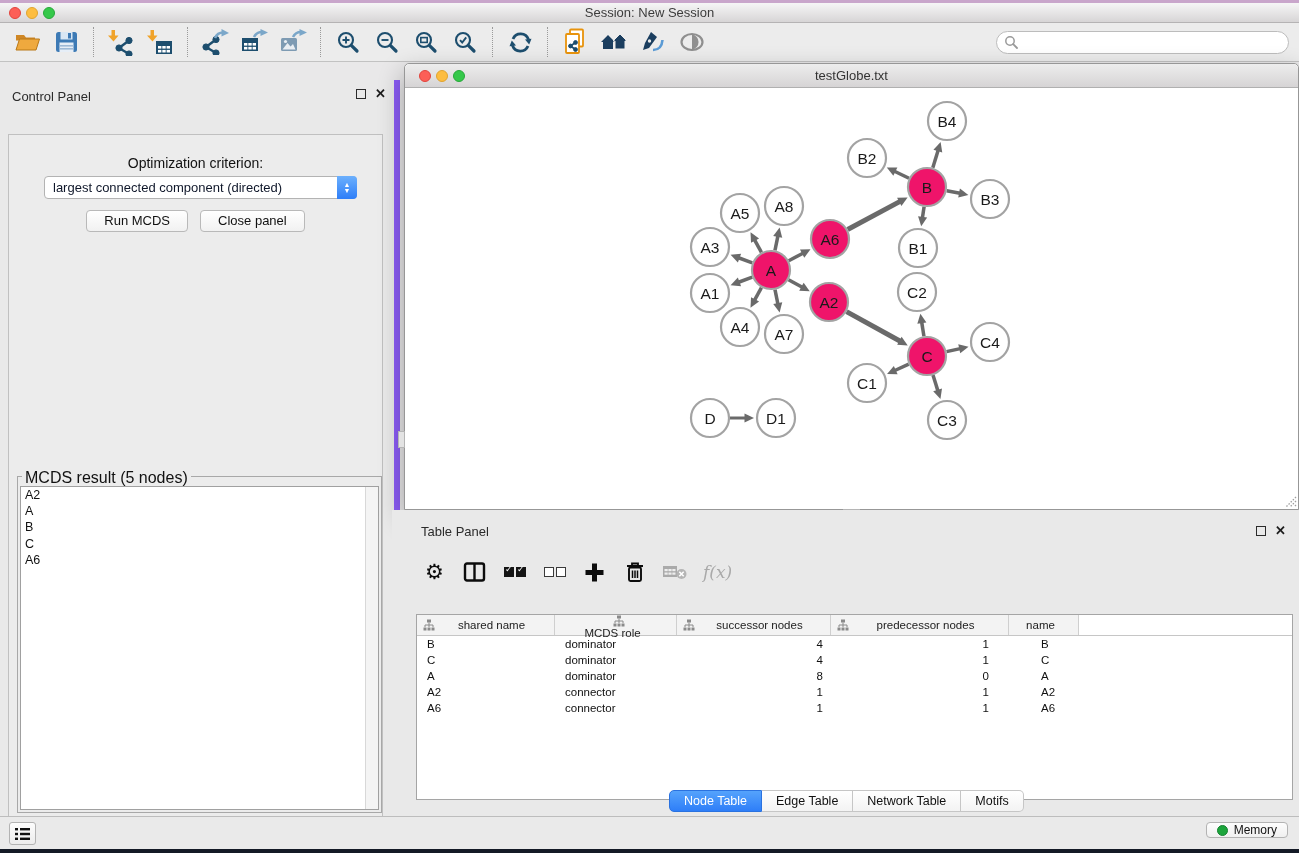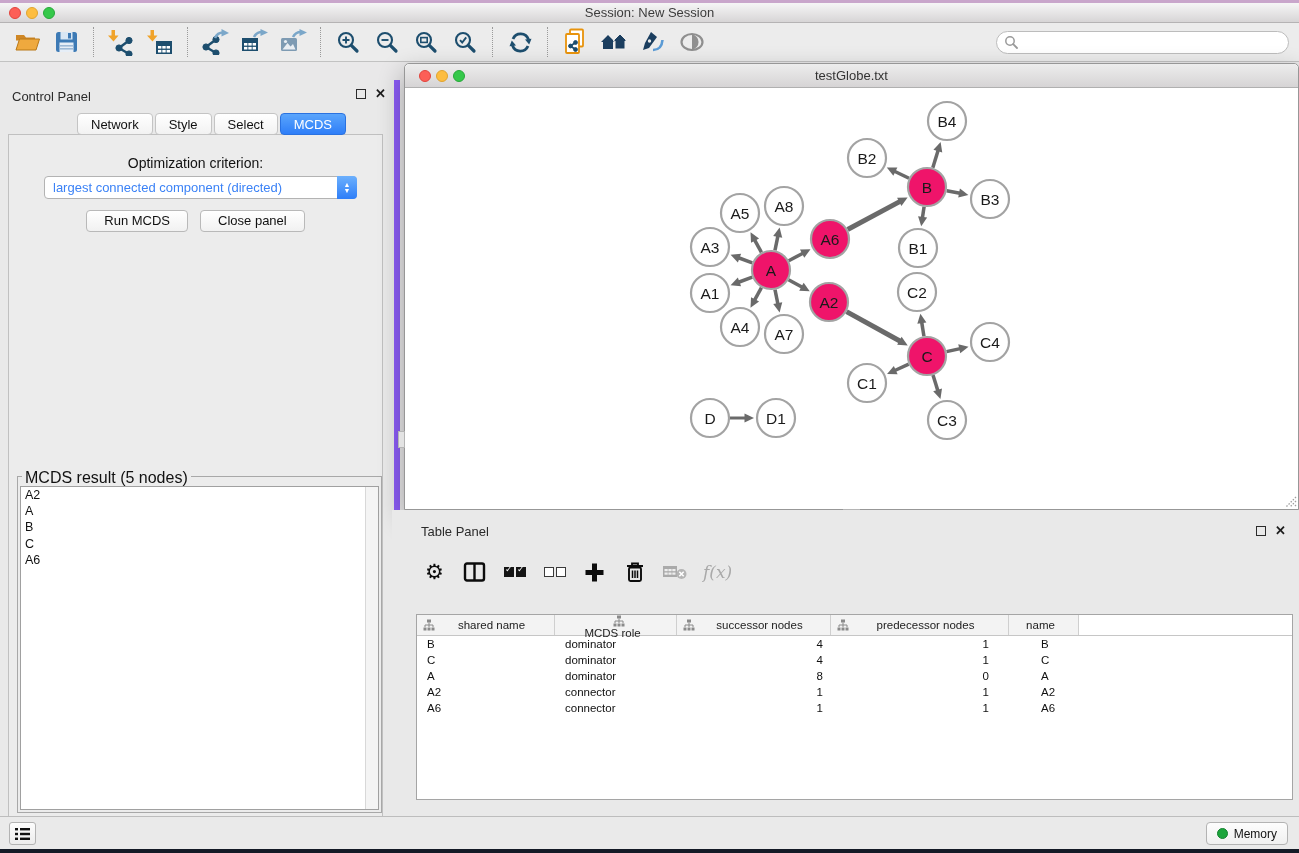--- a/index.html
+++ b/index.html
@@ -35,21 +35,21 @@
   .close-ic { font-size:13px; font-weight:bold; color:#1c1c1c; line-height:10px; }
   .cp-tabs { position:absolute; left:77px; top:33px; display:flex; gap:2px; z-index:2; }
   .seg-tab { height:22px; line-height:21px; padding:0 13px; font-size:13px; background:linear-gradient(#fff,#f2f2f2);
              border:1px solid #c4c4c4; border-radius:4px; color:#111; }
   .seg-tab.selected { background:linear-gradient(#5aa5fc,#2e7ef8); border-color:#2a72e0; color:#fff; }
   .cp-inner { position:absolute; left:8px; top:54px; width:375px; height:747px; background:#ececec;
               border:1px solid #c0c0c0; }
   .opt-label { position:absolute; left:0; right:0; top:20px; text-align:center; font-size:14px; color:#111; }
   .criterion-select { position:absolute; left:35px; top:41px; width:313px; height:23px; background:#fff;
                       border:1px solid #b3b3b3; border-radius:4px; display:flex; align-items:center; }
-  .criterion-select .sel-text { flex:1; font-size:13px; padding-left:8px; color:#3b82f6; white-space:nowrap; }
+  .criterion-select .sel-text { flex:1; font-size:13px; padding-left:8px; color:#0f172a; white-space:nowrap; }
   .sel-stepper { width:20px; height:23px; margin-right:-1px; border-radius:0 4px 4px 0;
                  background:linear-gradient(#6cb0fd,#2e7ef8); display:flex; flex-direction:column;
                  align-items:center; justify-content:center; color:#fff; font-size:7px; line-height:6px; }
   .cp-buttons { position:absolute; left:0; right:0; top:75px; display:flex; justify-content:center; gap:12px; }
   .push-btn { height:22px; line-height:20px; padding:0 17px; font-size:13px; background:linear-gradient(#fff,#f1f1f1);
               border:1px solid #b9b9b9; border-radius:4px; color:#111; }
   .mcds-box { position:absolute; left:8px; top:341px; width:365px; height:337px; border:1px solid #a8a8a8; }
   .mcds-box legend, .mcds-legend { position:absolute; top:-8px; left:4px; background:#ececec; padding:0 3px;
               font-size:16px; color:#111; }
   .mcds-list { position:absolute; left:2px; right:2px; top:9px; bottom:2px; background:#fff;
@@ -96,21 +96,21 @@
             border:1px solid #c6c6c6; border-left:none; color:#111; }
   .bt-tab:first-child { border-left:1px solid #c6c6c6; border-radius:5px 0 0 5px; }
   .bt-tab:last-child { border-radius:0 5px 5px 0; }
   .bt-tab.selected { background:linear-gradient(#55a3fc,#2e7ef8); border-color:#2a72e0; color:#fff; }
 
   
   .statusbar { position:absolute; left:0; top:816px; width:1299px; height:33px; background:#eaeaea;
                border-top:1px solid #bdbdbd; }
   .sb-left-btn { position:absolute; left:9px; top:5px; width:27px; height:23px; background:linear-gradient(#fdfdfd,#ececec);
                  border:1px solid #b3b3b3; border-radius:3px; display:flex; align-items:center; justify-content:center; }
-  .memory-btn { position:absolute; right:11px; top:5px; height:23px; padding:0 10px; background:linear-gradient(#fdfdfd,#f0f0f0);
+  .memory-btn { position:absolute; right:11px; top:5px; height:16px; padding:0 10px; background:linear-gradient(#fdfdfd,#f0f0f0);
                 border:1px solid #b3b3b3; border-radius:4px; display:flex; align-items:center; gap:6px; }
   .mem-dot { width:11px; height:11px; border-radius:50%; background:#1ca53c; border:1px solid #148230; }
   .memory-btn span.lbl { font-size:12px; color:#111; }
   .wp-bottom { position:absolute; bottom:0; left:0; right:0; height:4px; background:#141a26; }
 </style>
 </head>
 <body>
 
 <div class="screen">
   <div class="wp-top"></div>
@@ -291,26 +291,20 @@
       </svg>
     </div>
   </div>
 
   <div class="control-panel">
     <div class="panel-title">Control Panel</div>
     <div class="win-btns">
       <span class="float-ic"></span>
       <span class="close-ic">✕</span>
     </div>
-    <div class="cp-tabs">
-        <div class="seg-tab">Network</div>
-        <div class="seg-tab">Style</div>
-        <div class="seg-tab">Select</div>
-        <div class="seg-tab selected">MCDS</div>
-      </div>
     <div class="cp-inner">
       <div class="opt-label">Optimization criterion:</div>
       <div class="criterion-select">
         <span class="sel-text">largest connected component (directed)</span>
         <span class="sel-stepper">
             <span>▲</span>
             <span>▼</span>
           </span>
       </div>
       <div class="cp-buttons">
@@ -648,20 +642,26 @@
           </div>
           <div class="nt-row">
             <div class="nt-cell" style="width: 138px; text-align: left; padding-left: 10px;">A6</div>
             <div class="nt-cell" style="width: 122px; text-align: left; padding-left: 10px;">connector</div>
             <div class="nt-cell" style="width: 154px; text-align: right; padding-right: 8px;">1</div>
             <div class="nt-cell" style="width: 178px; text-align: right; padding-right: 20px;">1</div>
             <div class="nt-cell" style="width: 70px; text-align: left; padding-left: 32px;">A6</div>
           </div>
         </div>
     </div>
+    <div class="tp-tabs">
+        <div class="bt-tab selected">Node Table</div>
+        <div class="bt-tab">Edge Table</div>
+        <div class="bt-tab">Network Table</div>
+        <div class="bt-tab">Motifs</div>
+      </div>
   </div>
 
   <div class="statusbar">
     <span class="sb-left-btn">
       <svg width="17" height="14" viewBox="0 0 17 14">
         <rect x="1" y="1" width="3" height="2.4" fill="#111"></rect>
           <rect x="6" y="1" width="10" height="2.4" fill="#111"></rect>
         <rect x="1" y="5.8" width="3" height="2.4" fill="#111"></rect>
           <rect x="6" y="5.8" width="10" height="2.4" fill="#111"></rect>
         <rect x="1" y="10.6" width="3" height="2.4" fill="#111"></rect>

